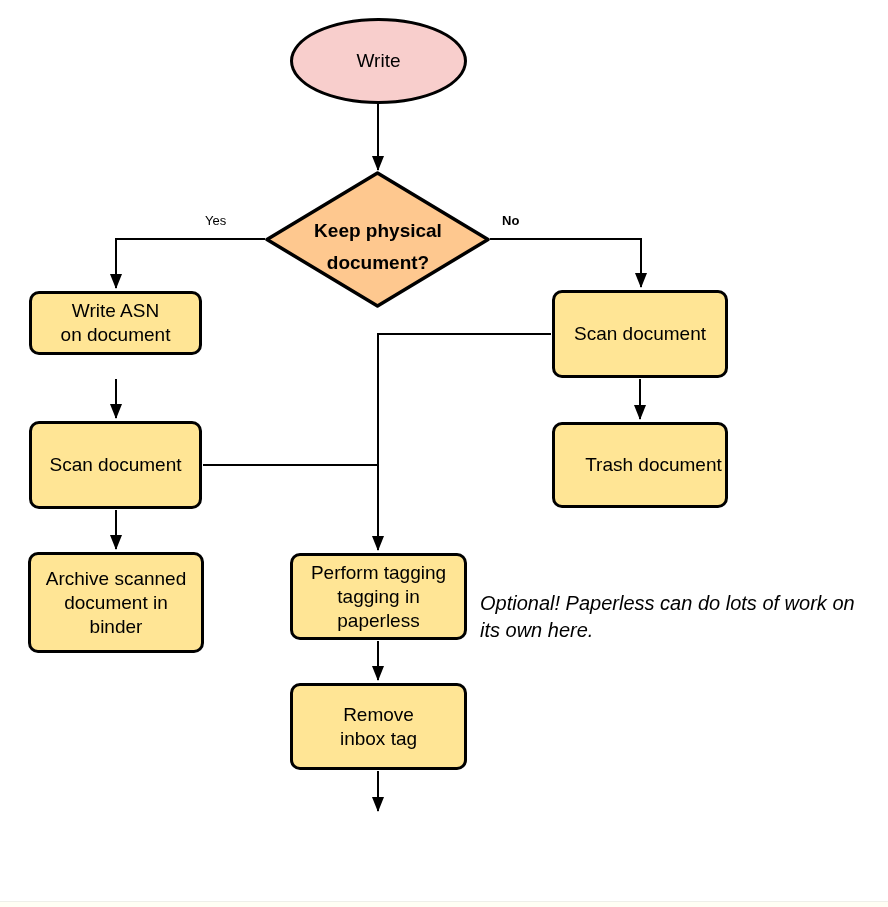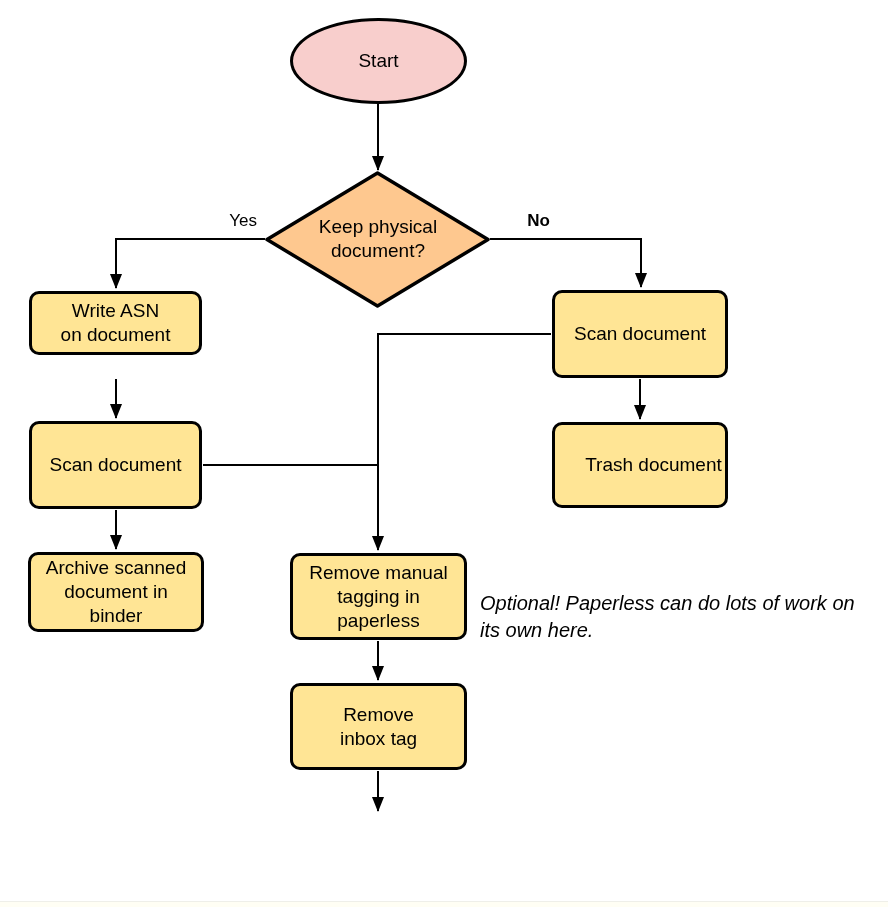--- a/index.html
+++ b/index.html
@@ -42,27 +42,28 @@
     border-radius:50%;
   }
   .process{
     background:var(--process-fill);
     border:3px solid var(--shape-border);
     border-radius:10px;
   }
   .decision-label{
     position:absolute;
     text-align:center;
-    font-size:19px;line-height:24px;
+    font-size:19px;line-height:32px;
     white-space:pre-line;
+    font-weight:bold;
   }
   .edge-label{
     position:absolute;
-    text-align:right;
-    font-size:17px;line-height:19px;
+    text-align:left;
+    font-size:13px;line-height:19px;
     background:var(--canvas-bg);
     padding:0 3px;
   }
   .annotation{
     position:absolute;
     font-style:italic;
     font-size:20px;line-height:27px;
     white-space:pre-line;
   }
   .bottom-strip{
@@ -92,55 +93,55 @@
     <path class="edge" d="M 551 334 L 378 334 L 378 550" marker-end="url(#arrow)"></path>
     <path class="edge" d="M 116 510 L 116 549" marker-end="url(#arrow)"></path>
     <path class="edge" d="M 640 379 L 640 419" marker-end="url(#arrow)"></path>
     <path class="edge" d="M 378 641 L 378 680" marker-end="url(#arrow)"></path>
     <path class="edge" d="M 378 771 L 378 811" marker-end="url(#arrow)"></path>
 
     <polygon class="decision-shape" points="377.5,173 488,239.5 377.5,306 267,239.5"></polygon>
   </svg>
 
   <div class="node terminator" style="left:290px;top:18px;width:177px;height:86px;">
-    <span>Start</span>
+    <span>Write</span>
   </div>
 
   <div class="decision-label" style="left:278px;top:215px;width:200px;">Keep physical
 document?</div>
 
   <div class="edge-label" style="left:202px;top:211px;width:52px;">Yes</div>
 
   <div class="edge-label" style="left:499px;top:211px;width:48px;font-weight:bold;">No</div>
 
   <div class="node process" style="left:29px;top:291px;width:173px;height:64px;">
     <span>Write ASN
 on document</span>
   </div>
 
   <div class="node process" style="left:29px;top:421px;width:173px;height:88px;">
     <span>Scan document</span>
   </div>
 
-  <div class="node process" style="left:28px;top:552px;width:176px;height:80px;">
+  <div class="node process" style="left:28px;top:552px;width:176px;height:101px;">
     <span>Archive scanned
 document in
 binder</span>
   </div>
 
   <div class="node process" style="left:552px;top:290px;width:176px;height:88px;">
     <span>Scan document</span>
   </div>
 
   <div class="node process" style="left:552px;top:422px;width:176px;height:86px;padding-left:27px;">
     <span>Trash document</span>
   </div>
 
   <div class="node process" style="left:290px;top:553px;width:177px;height:87px;">
-    <span>Remove manual
+    <span>Perform tagging
 tagging in
 paperless</span>
   </div>
 
   <div class="annotation" style="left:480px;top:590px;width:410px;">Optional! Paperless can do lots of work on
 its own here.</div>
 
   <div class="node process" style="left:290px;top:683px;width:177px;height:87px;">
     <span>Remove
 inbox tag</span>

